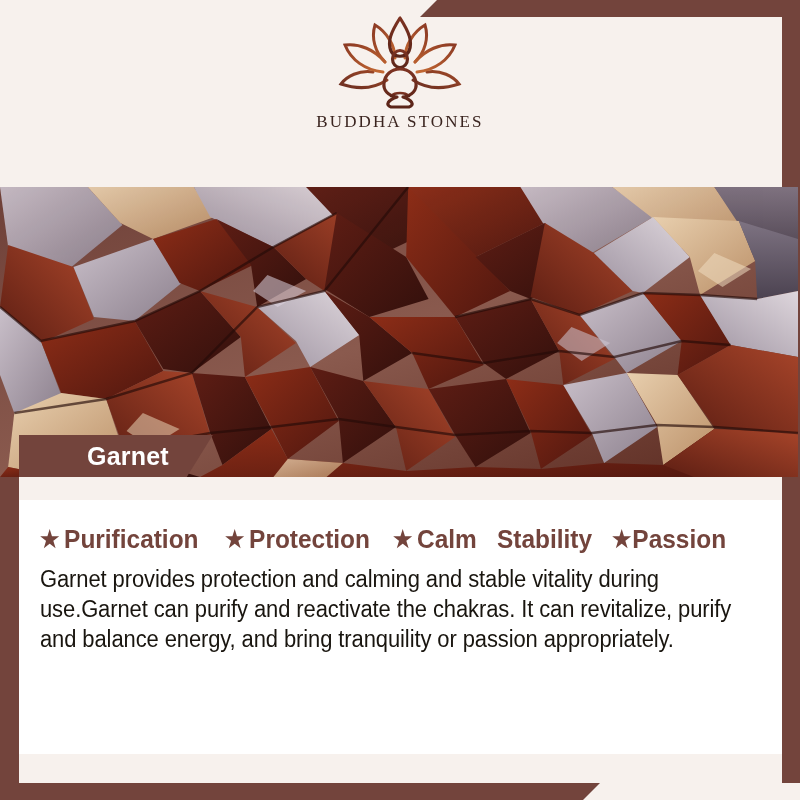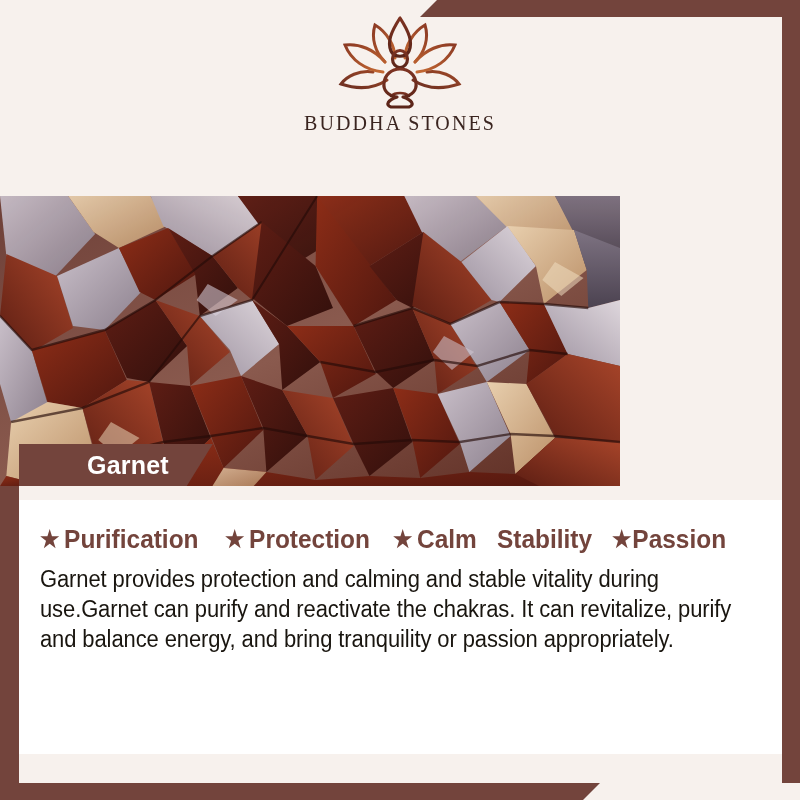--- a/index.html
+++ b/index.html
@@ -81,21 +81,21 @@
     left: 0;
     right: 0;
     display: flex;
     flex-direction: column;
     align-items: center;
   }
   .logo-mark { width: 150px; height: 96px; display: block; }
   .logo-text {
     margin-top: 2px;
     font-family: "Liberation Serif", serif;
-    font-size: 20px;
+    font-size: 17px;
     letter-spacing: 2.1px;
     color: #3a241f;
     font-weight: 400;
   }
 
   .title-panel {
     position: absolute;
     left: 163px;
     top: 139px;
     width: 472px;
@@ -112,22 +112,22 @@
     color: #73443c;
     letter-spacing: -0.2px;
     transform: scaleX(0.93);
     white-space: nowrap;
   }
 
   
   .hero {
     position: absolute;
     left: 0;
-    top: 196px;
-    width: 620px;
+    top: 187px;
+    width: 798px;
     height: 290px;
     overflow: hidden;
     background: #5d2a22;
   }
   .hero svg { width: 100%; height: 100%; display: block; }
 
   .stone-label {
     position: absolute;
     left: 19px;
     bottom: 0;

